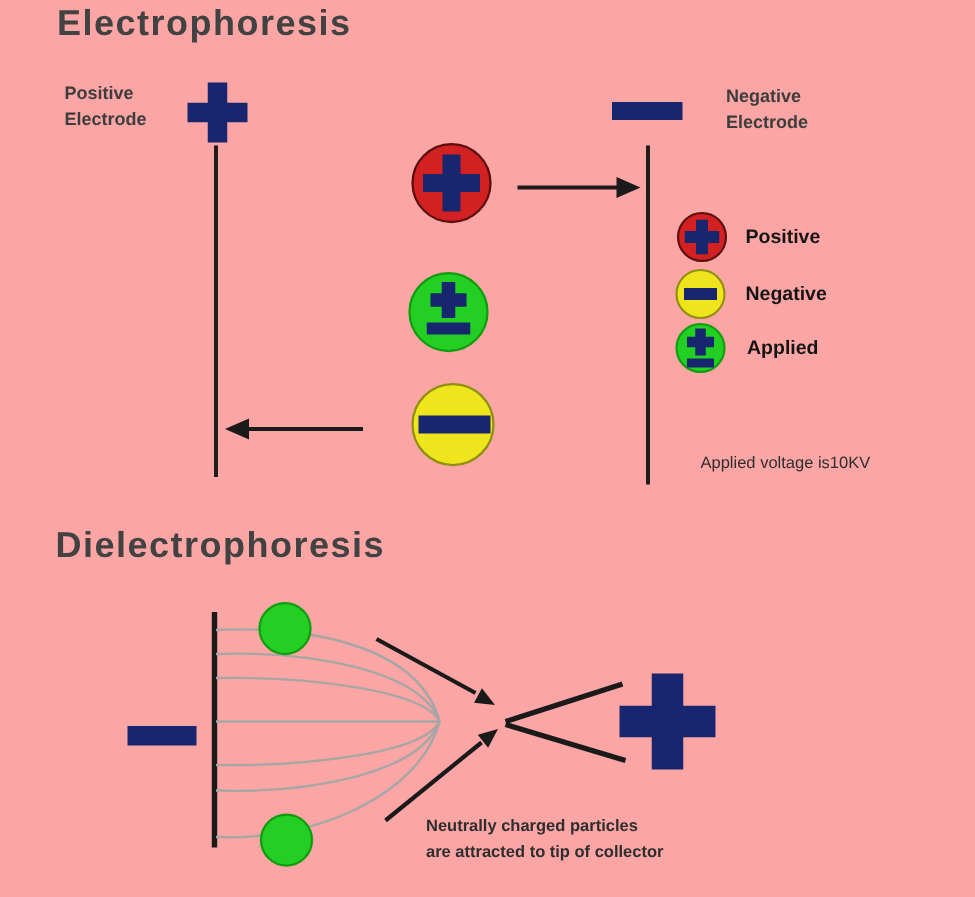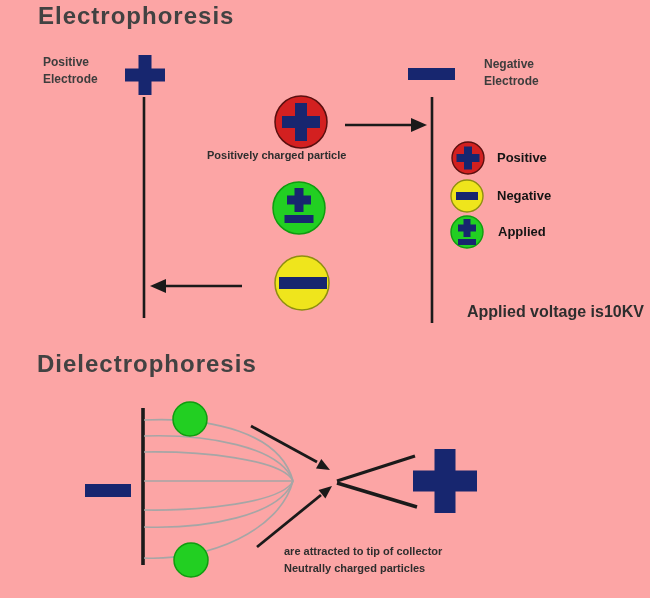--- a/index.html
+++ b/index.html
@@ -15,21 +15,21 @@
   .t-title{
     font-size:24px;font-weight:600;letter-spacing:1px;color:#424242;
   }
   .t-small{
     font-size:12px;font-weight:bold;color:#3d3d3d;line-height:17px;
   }
   .t-caption{
     font-size:11px;font-weight:bold;color:#2e2e2e;line-height:17px;
   }
   .t-note{
-    font-size:16px;font-weight:bold;color:#2e2e2e;
+    font-size:11px;font-weight:normal;color:#2e2e2e;
   }
   .t-legend{
     font-size:13px;font-weight:bold;color:#141414;
   }
 </style>
 </head>
 <body>
 
 <div class="canvas">
 
@@ -102,28 +102,27 @@
   <div class="txt t-small" style="left:43px;top:54px">
     <div>Positive</div>
     <div>Electrode</div>
   </div>
 
   <div class="txt t-small" style="left:484px;top:56px">
     <div>Negative</div>
     <div>Electrode</div>
   </div>
 
-  <div class="txt t-caption" style="left:207px;top:147px">Positively charged particle</div>
 
   <div class="txt t-legend" style="left:497px;top:150px">Positive</div>
   <div class="txt t-legend" style="left:497px;top:188px">Negative</div>
   <div class="txt t-legend" style="left:498px;top:224px">Applied</div>
 
   <div class="txt t-note" style="left:467px;top:303px">Applied voltage is10KV</div>
 
   <div class="txt t-title" style="left:37px;top:350px">Dielectrophoresis</div>
 
   <div class="txt t-caption" style="left:284px;top:543px">
+    <div>Neutrally charged particles</div>
     <div>are attracted to tip of collector</div>
-    <div>Neutrally charged particles</div>
   </div>
 
 </div>
 
 </body></html>

